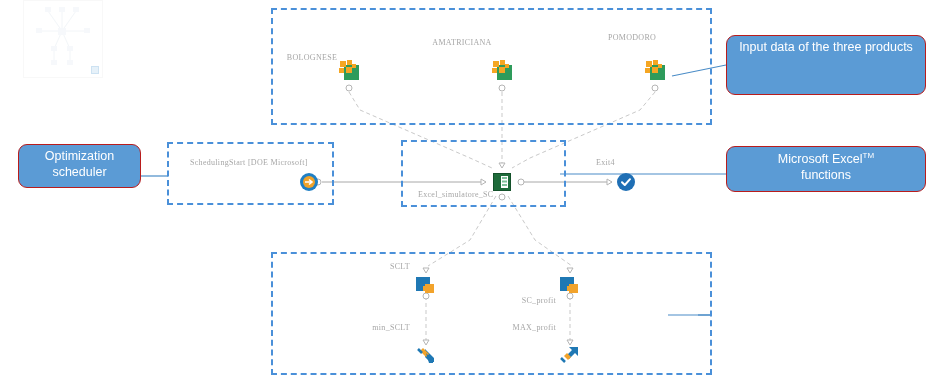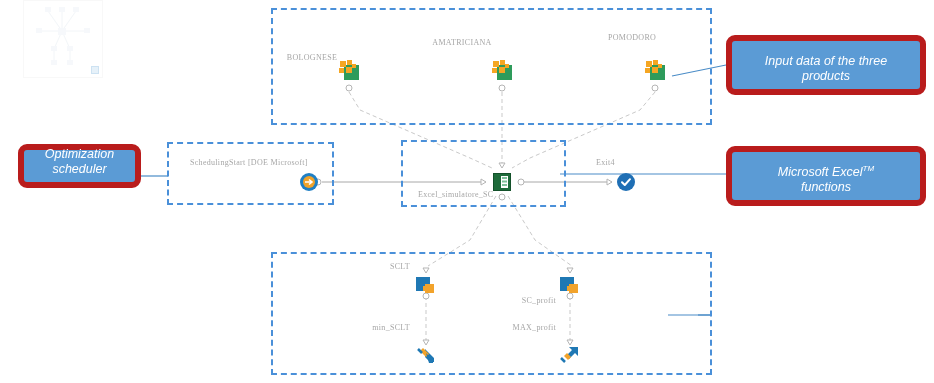--- a/index.html
+++ b/index.html
@@ -80,31 +80,30 @@
   .icon-resp .opz{position:absolute;left:10px;top:8px;width:9px;height:9px;background:#f2a32b;}
   .icon-resp .opz2{position:absolute;left:8px;top:10px;width:5px;height:5px;background:#f2a32b;}
 
   
   .icon-obj{position:relative;width:24px;height:22px;}
 
   
   .callout{
     position:absolute;
     background:#5b9bd5;
-    border:6px solid #b91c1c;
+    border:1px solid #b91c1c;
     border-radius:9px;
     color:#ffffff;
-    display:flex;align-items:flex-end;justify-content:center;
+    display:flex;align-items:flex-start;justify-content:center;
     text-align:center;
     font-size:12.5px;
     line-height:1.25;
     box-sizing:border-box;
     padding:4px 8px;
     font-family:"Liberation Sans", sans-serif;
-    font-style:italic;
   }
   .callout sup{font-size:8px;vertical-align:super;}
 
   
   .minimap{
     position:absolute;left:23px;top:0px;width:80px;height:78px;
     background:#ffffff;border:1px solid #f2f2f2;box-sizing:border-box;
     opacity:.5;
   }
   .minimap .mm-handle{
@@ -307,21 +306,21 @@
   </div>
 
   <div class="callout" style="left:726px;top:35px;width:200px;height:60px;">
     <span>Input data of the three products</span>
   </div>
 
   <div class="callout" style="left:18px;top:144px;width:123px;height:44px;">
     <span>Optimization scheduler</span>
   </div>
 
-  <div class="callout" style="left:726px;top:146px;width:200px;height:60px;">
+  <div class="callout" style="left:726px;top:146px;width:200px;height:46px;">
     <span>
       <span>Microsoft Excel</span><sup>TM</sup><br>
       <span>functions</span>
     </span>
   </div>
 
 
 </div>
 
 </body></html>

